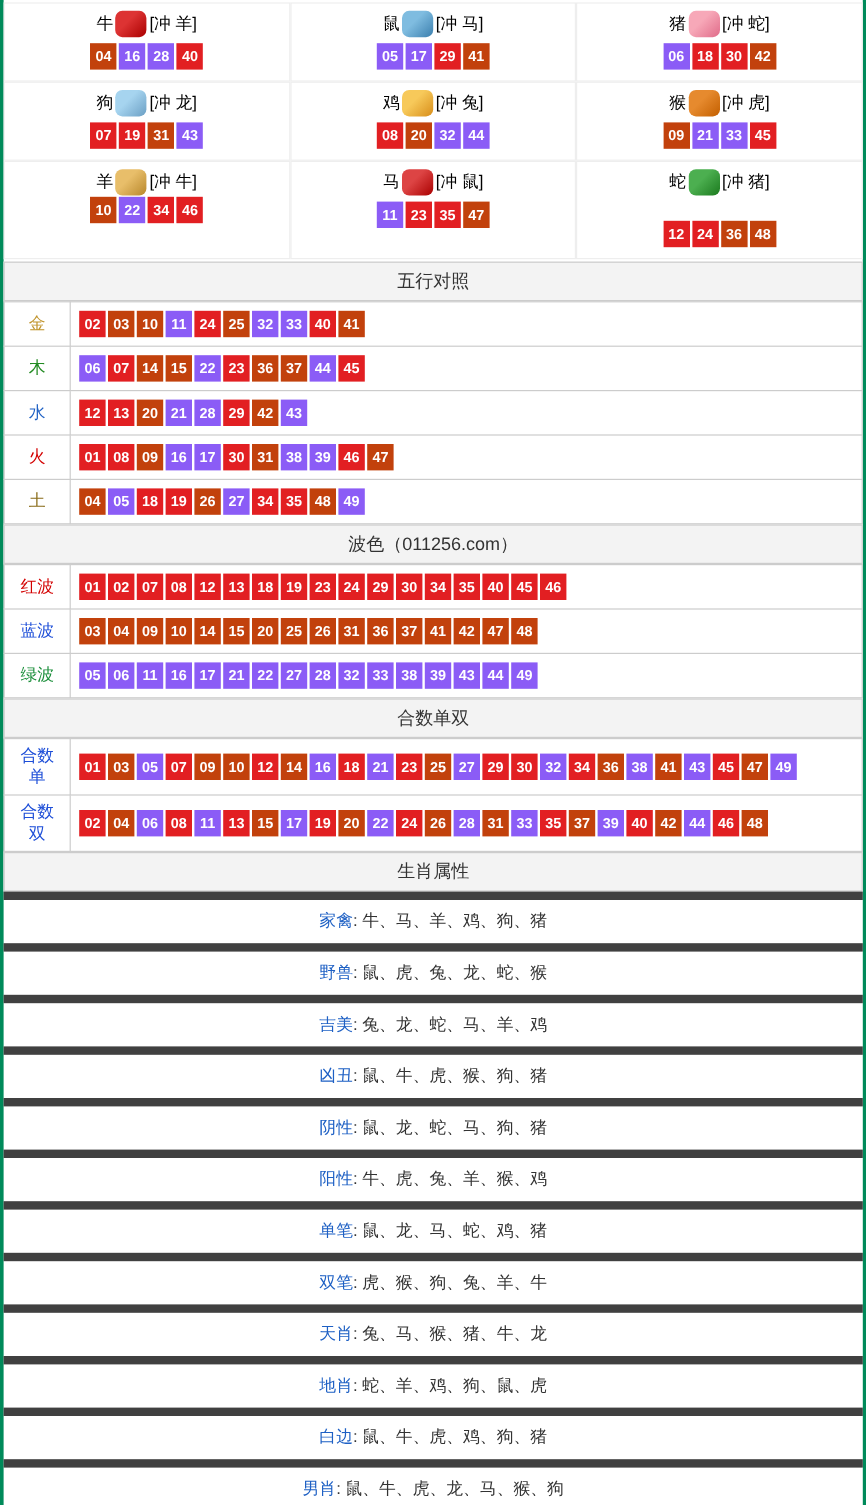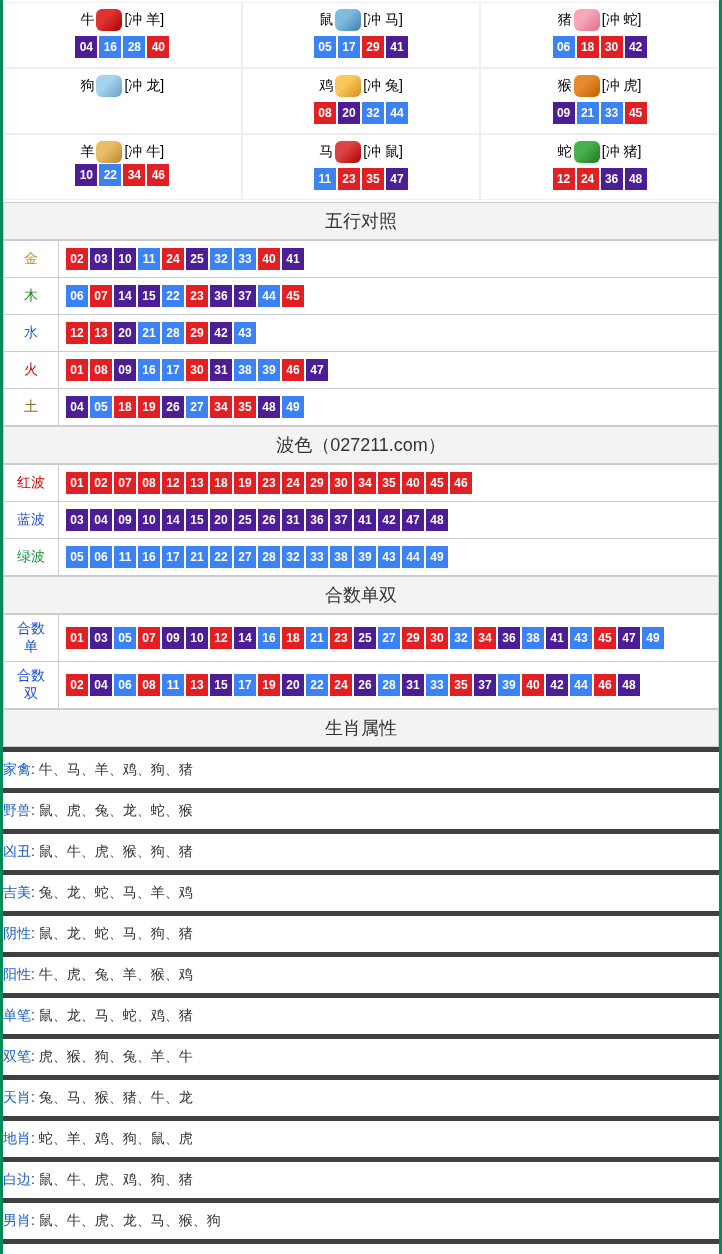--- a/index.html
+++ b/index.html
@@ -15,27 +15,27 @@
   .zicon.rat { background: linear-gradient(135deg,#7fbce0 40%,#3b7fae); }
   .zicon.pig { background: linear-gradient(135deg,#f7a8b8 40%,#e06b89); }
   .zicon.dog { background: linear-gradient(135deg,#a6d4ef 40%,#6b9fc4); }
   .zicon.rooster { background: linear-gradient(135deg,#f7c95a 40%,#d88e1a); }
   .zicon.monkey { background: linear-gradient(135deg,#e68a2e 40%,#c35f00); }
   .zicon.goat { background: linear-gradient(135deg,#e8be6a 40%,#b8872b); }
   .zicon.horse { background: linear-gradient(135deg,#d44 40%,#a00); }
   .zicon.snake { background: linear-gradient(135deg,#4caf50 40%,#1b7a1e); }
   .ball { display:inline-block; width:22px; height:22px; line-height:22px; text-align:center; color:#fff; font-size:12px; margin:1px; font-weight:bold; }
   .ball.red { background:#e21f22; }
-  .ball.blue { background:#4c1d95; }
-  .ball.green { background:#3b82f6; }
-  .section-header { background:#f3f3f3; text-align:center; font-size:18px; padding:6px 0; border:1px solid #ccc; color:#333; }
+  .ball.blue { background:#c2410c; }
+  .ball.green { background:#8b5cf6; }
+  .section-header { background:#f3f3f3; text-align:center; font-size:15px; padding:6px 0; border:1px solid #ccc; color:#333; }
   .rowlabel { width:55px; text-align:center; }
   .lbl-gold{color:#c0932a;} .lbl-wood{color:#228b22;} .lbl-water{color:#1e60c4;} .lbl-fire{color:#d30000;} .lbl-earth{color:#8a6d1a;}
   .lbl-red{color:#d30000;margin-left:12px;} .lbl-blue{color:#1d4ed8;} .lbl-green{color:#1a8e3a;}
-  .attr-row { padding:9px 0; border-top:5px solid #404040; font-size:14px; color:#333;}
+  .attr-row { text-align:center; padding:9px 0; border-top:7px solid #404040; font-size:14px; color:#333;}
   .attr-key { color:#1e60c4; }
   .attr-val { color:#333; }
   .balls-cell { padding:6px; }
 </style>
 </head>
 <body>
 
 <div class="container">
   <div class="zodiac-grid" id="zodiac-grid">
   <div class="zodiac-cell">
@@ -61,20 +61,21 @@
       <span>[冲 蛇]</span>
     </div>
     <div style="margin-top:4px"><span class="ball green">06</span><span class="ball red">18</span><span class="ball red">30</span><span class="ball blue">42</span></div>
   </div>
   <div class="zodiac-cell">
     <div class="zodiac-line1">
       <span>狗</span>
       <span class="zicon dog"></span>
       <span>[冲 龙]</span>
     </div>
+    <div style="margin-top:4px"><span class="ball red">07</span><span class="ball red">19</span><span class="ball blue">31</span><span class="ball green">43</span></div>
   </div>
   <div class="zodiac-cell">
     <div class="zodiac-line1">
       <span>鸡</span>
       <span class="zicon rooster"></span>
       <span>[冲 兔]</span>
     </div>
     <div style="margin-top:4px"><span class="ball red">08</span><span class="ball blue">20</span><span class="ball green">32</span><span class="ball green">44</span></div>
   </div>
   <div class="zodiac-cell">
@@ -100,21 +101,21 @@
       <span>[冲 鼠]</span>
     </div>
     <div style="margin-top:4px"><span class="ball green">11</span><span class="ball red">23</span><span class="ball red">35</span><span class="ball blue">47</span></div>
   </div>
   <div class="zodiac-cell">
     <div class="zodiac-line1">
       <span>蛇</span>
       <span class="zicon snake"></span>
       <span>[冲 猪]</span>
     </div>
-    <div style="margin-top:4px"><span class="ball red">12</span><span class="ball red">24</span><span class="ball blue">36</span><span class="ball blue">48</span></div>
+    <div style="margin-top:20px"><span class="ball red">12</span><span class="ball red">24</span><span class="ball blue">36</span><span class="ball blue">48</span></div>
   </div>
     </div>
 
   <div id="wuxing-block">
       <div class="section-header">五行对照</div>
       <table>
         <tbody>
           <tr>
       <td class="rowlabel lbl-gold">金</td>
       <td class="balls-cell"><span class="ball red">02</span><span class="ball blue">03</span><span class="ball blue">10</span><span class="ball green">11</span><span class="ball red">24</span><span class="ball blue">25</span><span class="ball green">32</span><span class="ball green">33</span><span class="ball red">40</span><span class="ball blue">41</span></td>
@@ -132,21 +133,21 @@
       <td class="balls-cell"><span class="ball red">01</span><span class="ball red">08</span><span class="ball blue">09</span><span class="ball green">16</span><span class="ball green">17</span><span class="ball red">30</span><span class="ball blue">31</span><span class="ball green">38</span><span class="ball green">39</span><span class="ball red">46</span><span class="ball blue">47</span></td>
     </tr>
           <tr>
       <td class="rowlabel lbl-earth">土</td>
       <td class="balls-cell"><span class="ball blue">04</span><span class="ball green">05</span><span class="ball red">18</span><span class="ball red">19</span><span class="ball blue">26</span><span class="ball green">27</span><span class="ball red">34</span><span class="ball red">35</span><span class="ball blue">48</span><span class="ball green">49</span></td>
     </tr>
         </tbody>
       </table>
     </div>
   <div id="bose-block">
-      <div class="section-header">波色（027211.com）</div>
+      <div class="section-header">波色（011256.com）</div>
       <table>
         <tbody>
           <tr>
       <td class="rowlabel lbl-red">红波</td>
       <td class="balls-cell"><span class="ball red">01</span><span class="ball red">02</span><span class="ball red">07</span><span class="ball red">08</span><span class="ball red">12</span><span class="ball red">13</span><span class="ball red">18</span><span class="ball red">19</span><span class="ball red">23</span><span class="ball red">24</span><span class="ball red">29</span><span class="ball red">30</span><span class="ball red">34</span><span class="ball red">35</span><span class="ball red">40</span><span class="ball red">45</span><span class="ball red">46</span></td>
     </tr>
           <tr>
       <td class="rowlabel lbl-blue">蓝波</td>
       <td class="balls-cell"><span class="ball blue">03</span><span class="ball blue">04</span><span class="ball blue">09</span><span class="ball blue">10</span><span class="ball blue">14</span><span class="ball blue">15</span><span class="ball blue">20</span><span class="ball blue">25</span><span class="ball blue">26</span><span class="ball blue">31</span><span class="ball blue">36</span><span class="ball blue">37</span><span class="ball blue">41</span><span class="ball blue">42</span><span class="ball blue">47</span><span class="ball blue">48</span></td>
     </tr>
@@ -175,26 +176,26 @@
 
   <div class="section-header">生肖属性</div>
   <div id="shuxing-rows">
   <div class="attr-row">
     <span class="attr-key">家禽</span><span class="attr-val">: 牛、马、羊、鸡、狗、猪</span>
   </div>
   <div class="attr-row">
     <span class="attr-key">野兽</span><span class="attr-val">: 鼠、虎、兔、龙、蛇、猴</span>
   </div>
   <div class="attr-row">
+    <span class="attr-key">吉美</span><span class="attr-val">: 兔、龙、蛇、马、羊、鸡</span>
+  </div>
+  <div class="attr-row">
     <span class="attr-key">凶丑</span><span class="attr-val">: 鼠、牛、虎、猴、狗、猪</span>
   </div>
   <div class="attr-row">
-    <span class="attr-key">吉美</span><span class="attr-val">: 兔、龙、蛇、马、羊、鸡</span>
-  </div>
-  <div class="attr-row">
     <span class="attr-key">阴性</span><span class="attr-val">: 鼠、龙、蛇、马、狗、猪</span>
   </div>
   <div class="attr-row">
     <span class="attr-key">阳性</span><span class="attr-val">: 牛、虎、兔、羊、猴、鸡</span>
   </div>
   <div class="attr-row">
     <span class="attr-key">单笔</span><span class="attr-val">: 鼠、龙、马、蛇、鸡、猪</span>
   </div>
   <div class="attr-row">
     <span class="attr-key">双笔</span><span class="attr-val">: 虎、猴、狗、兔、羊、牛</span>

